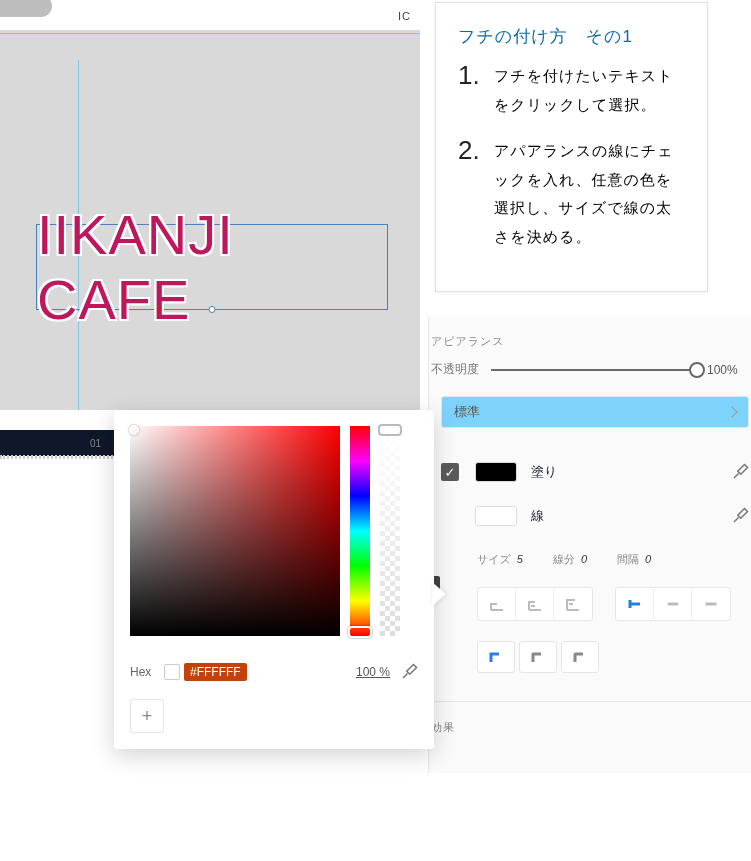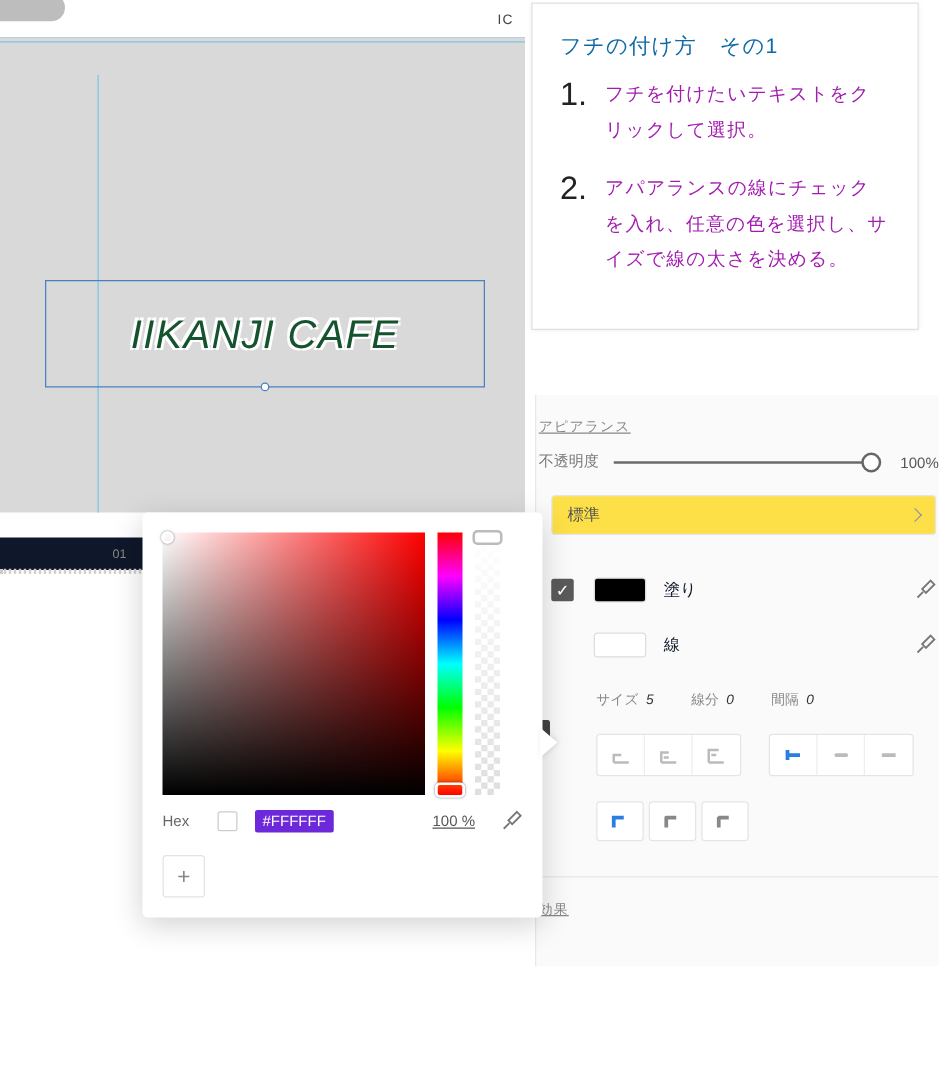--- a/index.html
+++ b/index.html
@@ -7,46 +7,46 @@
 
 .canvas-area { position: absolute; left: 0; top: 0; width: 492px; height: 430px; background: #fff; }
 .artboard { position: absolute; left: 0; top: 30px; width: 420px; height: 380px; background: #d9d9d9; }
 .pill-shape { position: absolute; left: -18px; top: -5px; width: 70px; height: 22px; background: #bdbdbd; border-radius: 14px; }
 .guide-v { position: absolute; top: 30px; bottom: 0; width: 1px; border-left: 1px solid #7cc5e7; }
 .guide-h { position: absolute; left: 0; right: 0; height: 1px; border-top: 1px solid #7cc5e7; }
 .top-border { position: absolute; left: 0; top: 30px; width: 420px; height: 2px; background: #4a7fc1; }
 .top-label-i { position: absolute; left: 398px; top: 10px; font-size: 11px; color: #444; letter-spacing: 1px; }
 
 .text-frame { position: absolute; left: 36px; top: 194px; width: 352px; height: 86px; border: 1px solid #4a7fc1; display: flex; align-items: center; justify-content: center; }
-.text-content { font-size: 32px; font-weight: 200; color: #14532d; text-shadow: -2px -2px 0 #fff, 2px -2px 0 #fff, -2px 2px 0 #fff, 2px 2px 0 #fff; letter-spacing: 1px; font-style: italic; }
+.text-content { font-size: 56px; font-weight: 200; color: #be185d; text-shadow: -2px -2px 0 #fff, 2px -2px 0 #fff, -2px 2px 0 #fff, 2px 2px 0 #fff; letter-spacing: 1px; }
 .sel-handle { position: absolute; width: 7px; height: 7px; background: #fff; border: 1px solid #4a7fc1; border-radius: 50%; }
 .sel-handle.c-bot { left: 50%; bottom: -4px; transform: translateX(-50%); }
 
 .timeline-bar { position: absolute; left: 0; top: 430px; width: 120px; height: 26px; background: #0f172a; }
 .timeline-num { font-size: 10px; color: #888; position: absolute; left: 90px; top: 8px; }
 .timeline-dots { position: absolute; left: 0; top: 455px; width: 120px; height: 4px; border-top: 2px dotted #ccc; border-bottom: 2px dotted #ccc; }
 
 
-.callout { position: absolute; left: 425px; top: 2px; width: 310px; background: #fff; border: 1px solid #e0e0e0; box-shadow: 0 1px 4px rgba(0,0,0,0.06); padding: 22px 22px 22px 22px; }
+.callout { position: absolute; left: 435px; top: 2px; width: 273px; background: #fff; border: 1px solid #e0e0e0; box-shadow: 0 1px 4px rgba(0,0,0,0.06); padding: 22px 22px 22px 22px; }
 .callout-title { color: #0d6aa8; font-size: 17px; margin-bottom: 14px; letter-spacing: 1px; }
 .step { display: flex; margin-bottom: 18px; }
 .step-num { font-size: 26px; font-weight: 300; color: #222; width: 36px; flex-shrink: 0; line-height: 1; }
-.step-text { font-size: 15px; color: #a21caf; line-height: 1.9; letter-spacing: 1px; }
+.step-text { font-size: 15px; color: #000000; line-height: 1.9; letter-spacing: 1px; }
 
 
 .panel { position: absolute; left: 428px; top: 316px; width: 323px; background: #fafafa; border-left: 1px solid #e8e8e8; padding-bottom: 30px; }
-.panel-section-title { font-size: 11px; color: #888; padding: 18px 0 8px 2px; letter-spacing: 1px; text-decoration: underline; }
+.panel-section-title { font-size: 11px; color: #888; padding: 18px 0 8px 2px; letter-spacing: 1px; }
 .opacity-row { display: flex; align-items: center; padding: 4px 0 18px 2px; }
 .opacity-label { font-size: 12px; color: #777; width: 60px; }
 .slider-track { flex: 1; height: 2px; background: #6b6b6b; position: relative; margin-right: 10px; }
 .slider-thumb { position: absolute; right: -8px; top: -7px; width: 16px; height: 16px; border-radius: 50%; background: #fff; border: 2px solid #666; }
-.opacity-val { font-size: 12px; color: #555; width: 44px; text-align: right; }
+.opacity-val { font-size: 12px; color: #555; width: 44px; text-align: left; }
 
 .blend-label { font-size: 11px; color: #888; padding: 4px 0 6px 2px; }
-.blend-select { margin: 0 2px 16px 12px; border: 1px solid #e5e5e5; border-radius: 3px; height: 32px; display: flex; align-items: center; justify-content: space-between; padding: 0 12px; background: #fde047; font-size: 13px; color: #555; }
+.blend-select { margin: 0 2px 16px 12px; border: 1px solid #e5e5e5; border-radius: 3px; height: 32px; display: flex; align-items: center; justify-content: space-between; padding: 0 12px; background: #7dd3fc; font-size: 13px; color: #555; }
 .blend-select .caret { width: 8px; height: 8px; border-right: 1px solid #999; border-bottom: 1px solid #999; transform: rotate(-45deg); }
 
 .fill-stroke-block { padding: 6px 2px 6px 12px; }
 .fs-row { display: flex; align-items: center; height: 44px; }
 .fs-check { width: 18px; height: 18px; background: #5a5a5a; display: flex; align-items: center; justify-content: center; color: #fff; font-size: 13px; margin-right: 16px; border-radius: 2px; }
 .swatch { width: 42px; height: 20px; border: 1px solid #ddd; border-radius: 3px; margin-right: 14px; }
 .swatch.black { background: #000; }
 .swatch.white { background: #fff; }
 .fs-label { font-size: 13px; color: #0f172a; flex: 1; }
 .eyedrop { width: 18px; height: 18px; color: #777; }
@@ -69,24 +69,24 @@
 .picker { position: absolute; left: 114px; top: 410px; width: 320px; background: #fff; border-radius: 4px; box-shadow: 0 6px 24px rgba(0,0,0,0.18); padding: 16px; z-index: 40; }
 .picker-top { display: flex; gap: 10px; }
 .sat-val { width: 210px; height: 210px; background: linear-gradient(to top, #000, transparent), linear-gradient(to right, #fff, #ff0000); position: relative; }
 .sv-cursor { position: absolute; left: -1px; top: -1px; width: 10px; height: 10px; border: 2px solid #fff; border-radius: 50%; box-shadow: 0 0 2px rgba(0,0,0,.6); }
 .hue-strip { width: 20px; height: 210px; background: linear-gradient(to bottom, #f00, #f0f, #00f, #0ff, #0f0, #ff0, #f00); position: relative; }
 .hue-cursor { position: absolute; left: -2px; bottom: -2px; width: 24px; height: 12px; border: 2px solid #fff; border-radius: 4px; box-shadow: 0 0 2px rgba(0,0,0,.6); }
 .alpha-strip { width: 20px; height: 210px; background-image: linear-gradient(45deg, #ddd 25%, transparent 25%), linear-gradient(-45deg, #ddd 25%, transparent 25%), linear-gradient(45deg, transparent 75%, #ddd 75%), linear-gradient(-45deg, transparent 75%, #ddd 75%); background-size: 10px 10px; background-position: 0 0, 0 5px, 5px -5px, -5px 0; position: relative; }
 .alpha-overlay { position: absolute; inset: 0; background: linear-gradient(to bottom, #fff, transparent); }
 .alpha-cursor { position: absolute; left: -2px; top: -2px; width: 24px; height: 12px; border: 2px solid #bbb; border-radius: 4px; background: #fff; }
 
-.picker-row { display: flex; align-items: center; margin-top: 12px; gap: 14px; }
+.picker-row { display: flex; align-items: center; margin-top: 27px; gap: 4px; }
 .hex-label { font-size: 12px; color: #666; width: 30px; }
 .mode-icon { width: 16px; height: 16px; border: 1px solid #ccc; border-radius: 2px; }
-.hex-input { background: #6d28d9; color: #fff; font-size: 12px; padding: 2px 6px; border-radius: 2px; }
+.hex-input { background: #c2410c; color: #fff; font-size: 12px; padding: 2px 6px; border-radius: 2px; }
 .alpha-input { font-size: 12px; color: #555; margin-left: auto; text-decoration: underline; }
 .picker-eyedrop { margin-left: 6px; }
 
 .add-swatch { width: 34px; height: 34px; border: 1px solid #e3e3e3; border-radius: 3px; display: flex; align-items: center; justify-content: center; font-size: 18px; color: #888; margin-top: 18px; }
 
 
 .picker-pointer { position: absolute; left: 432px; top: 582px; width: 0; height: 0; border-top: 12px solid transparent; border-bottom: 12px solid transparent; border-left: 14px solid #fff; filter: drop-shadow(1px 0 2px rgba(0,0,0,.12)); z-index: 41; }
 .fs-ind { position: absolute; left: 430px; top: 576px; width: 10px; height: 18px; background: #444; border-radius: 2px;}
 </style>
 </head>

